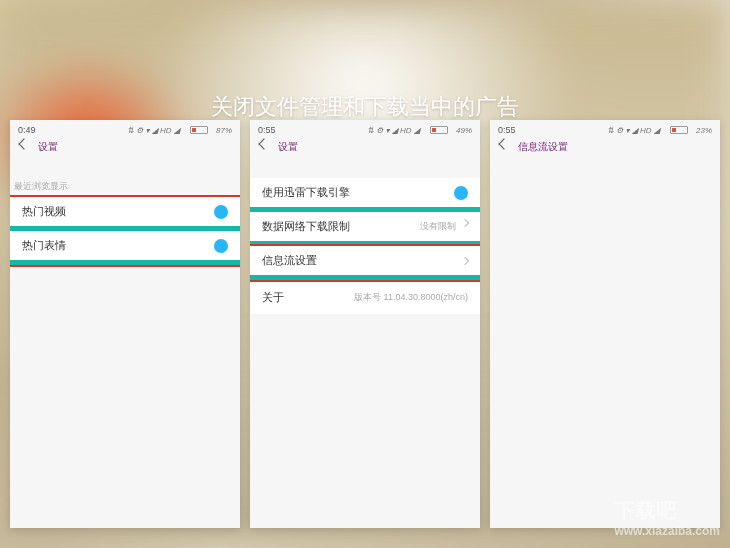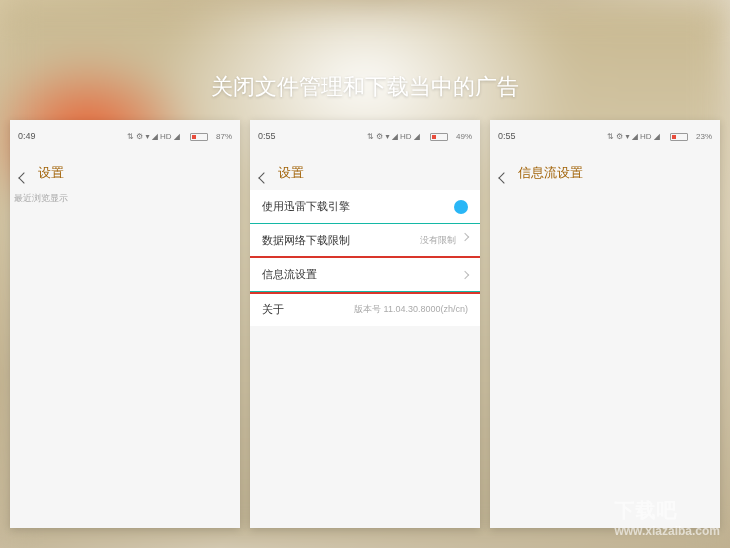--- a/index.html
+++ b/index.html
@@ -15,21 +15,21 @@
     position: absolute; inset: 0;
     filter: blur(18px);
     z-index: 0;
     background:
       radial-gradient(ellipse 300px 200px at 50% 15%, #fdfdfb 0%, transparent 70%),
       radial-gradient(ellipse 180px 140px at 12% 25%, #e85a2a 0%, transparent 60%),
       linear-gradient(180deg, #c8b890 0%, #d8cdb0 40%, #bdb090 100%);
   }
   .title {
     position: absolute;
-    top: 72px; left: 0; right: 0;
+    top: 92px; left: 0; right: 0;
     text-align: center;
     color: #fff;
     font-size: 22px;
     font-weight: 400;
     z-index: 2;
     text-shadow: 0 1px 3px rgba(0,0,0,0.2);
   }
   .phones {
     position: absolute;
     top: 120px; left: 10px; right: 10px; bottom: 20px;
@@ -45,41 +45,41 @@
     display: flex;
     flex-direction: column;
     overflow: hidden;
     box-shadow: 0 2px 8px rgba(0,0,0,0.15);
   }
   .status-bar {
     height: 20px;
     display: flex;
     justify-content: space-between;
     align-items: center;
-    padding: 16px 8px;
+    padding: 4px 8px;
     font-size: 9px;
     color: #555;
     background: #f6f6f6;
   }
-  .status-icons { display: flex; gap: 8px; align-items: flex-end; font-size: 8px; color: #777; }
+  .status-icons { display: flex; gap: 8px; align-items: flex-start; font-size: 8px; color: #777; font-style: italic; }
   .battery {
     display: inline-block; width: 18px; height: 8px;
     border: 1px solid #999; border-radius: 1px;
     position: relative; margin-left: 2px;
   }
   .battery::after {
     content: ""; position: absolute; left: 1px; top: 1px; bottom: 1px;
     width: 24%; background: #e74c3c;
   }
   .nav-bar {
     height: 30px;
-    display: flex; align-items: flex-end;
+    display: flex; align-items: flex-start;
     padding: 0 10px;
-    font-size: 13px;
-    color: #a16207;
+    font-size: 10px;
+    color: #701a75;
     background: #f6f6f6;
   }
   .back-chevron {
     width: 8px; height: 8px;
     border-left: 1.5px solid #555;
     border-bottom: 1.5px solid #555;
     transform: rotate(45deg);
     margin-right: 10px;
   }
   .content { flex: 1; background: #f6f6f6; }
@@ -87,21 +87,21 @@
     font-size: 9px; color: #aaa;
     padding: 10px 4px 4px;
   }
   .row {
     background: #fff;
     height: 34px;
     display: flex; align-items: center; justify-content: space-between;
     padding: 0 12px;
     font-size: 11px;
     color: #333;
-    border-bottom: 1px solid #14b8a6;
+    border-bottom: 5px solid #14b8a6;
   }
   .row:last-child { border-bottom: none; }
   .row .value { font-size: 9px; color: #aaa; }
   .toggle-on {
     width: 14px; height: 14px; border-radius: 50%;
     background: #29b6f6;
   }
   .toggle-off {
     width: 14px; height: 14px; border-radius: 50%;
     background: #ddd;
@@ -147,20 +147,31 @@
         <span class="battery"></span>
         <span>87%</span>
       </span>
     </div>
     <div class="nav-bar">
       <span class="back-chevron"></span>
       <span>设置</span>
     </div>
     <div class="content">
       <div class="section-title">最近浏览显示</div>
+      <div class="group">
+        <div class="row">
+          <span>热门视频</span>
+          <span class="toggle-on"></span>
+        </div>
+        <div class="row">
+          <span>热门表情</span>
+          <span class="toggle-on"></span>
+        </div>
+        <div class="hl-box" style="left:-4px; right:-4px; top:-2px; height:72px;"></div>
+      </div>
     </div>
   </div>
 
   <div class="phone">
     <div class="status-bar">
       <span>0:55</span>
       <span class="status-icons">
         <span>⇅ ⚙ ▾ ◢ HD ◢</span>
         <span class="battery"></span>
         <span>49%</span>

